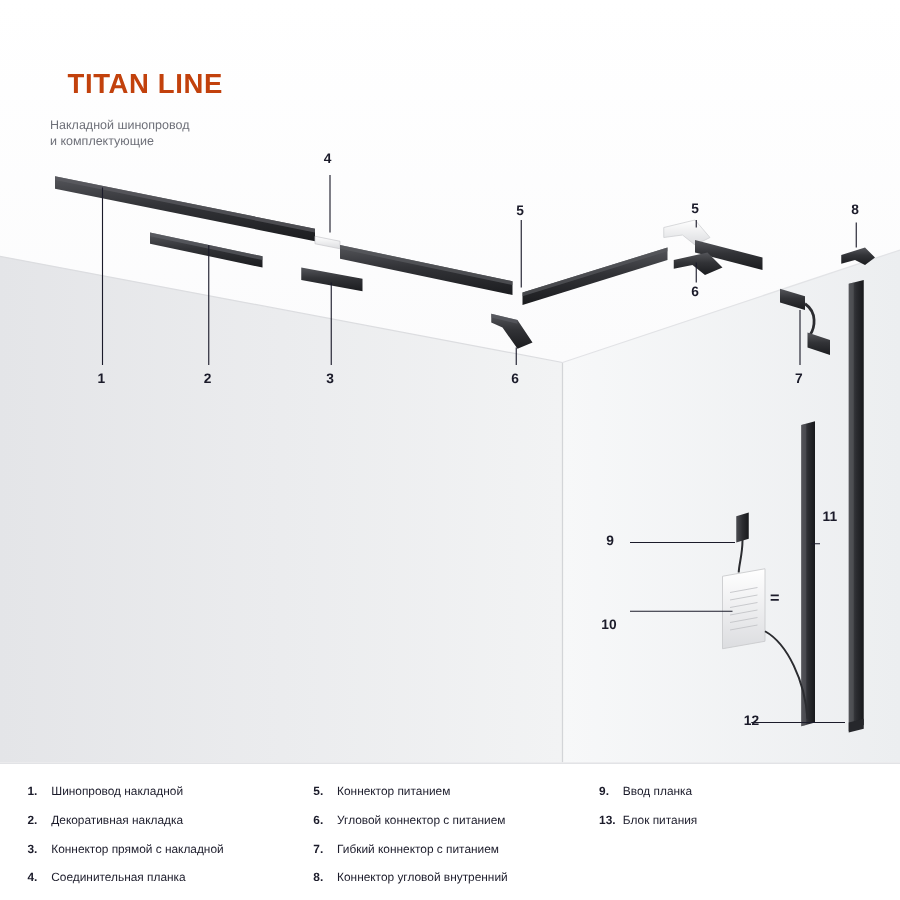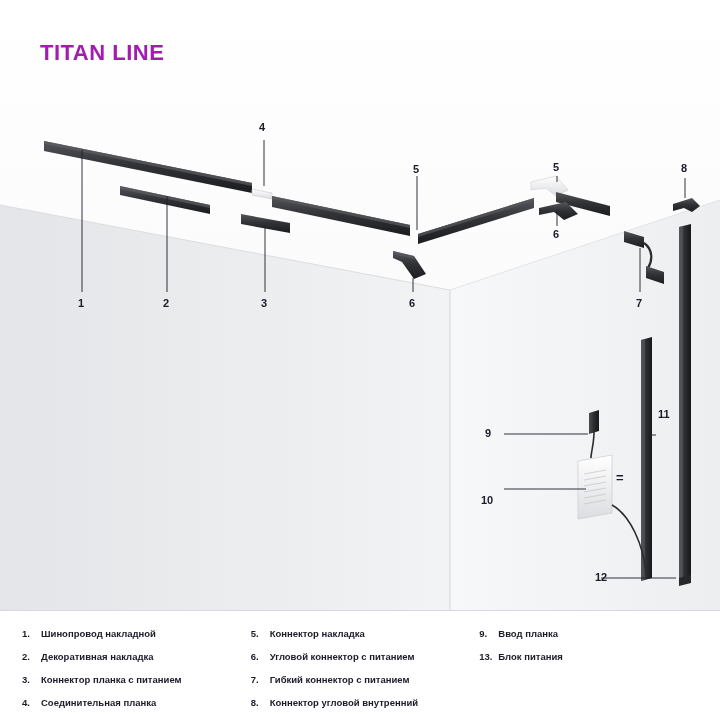--- a/index.html
+++ b/index.html
@@ -5,34 +5,34 @@
   html,body{margin:0;padding:0;}
   body{width:720px;height:720px;background:#ffffff;font-family:"Liberation Sans",sans-serif;overflow:hidden;}
   #root{position:relative;width:720px;height:720px;}
 
   
   .scene{position:absolute;left:0;top:0;width:720px;height:610px;overflow:hidden;background:#ffffff;}
   .scene svg{position:absolute;left:0;top:0;}
 
   
   .title-block{position:absolute;left:40px;top:40px;z-index:20;}
-  .title{font-size:22px;font-weight:bold;letter-spacing:.5px;color:#a21caf;margin:0;line-height:26px;}
+  .title{font-size:22px;font-weight:bold;letter-spacing:.5px;color:#c2410c;margin:14px;line-height:26px;}
   .subtitle{font-size:10px;color:#6e7079;line-height:13px;margin-top:5px;}
 
   
   .num{position:absolute;font-size:11px;font-weight:bold;color:#1b1b2a;z-index:15;}
 
   
   .legend{position:absolute;left:0;top:610px;width:720px;height:110px;background:#ffffff;}
   .legend:before{content:"";position:absolute;left:0;top:0;width:720px;height:1px;background:#d9dade;}
   .legend-cols{position:absolute;left:22px;top:18px;width:686px;display:flex;gap:0;}
   .legend-col{width:33.33%;}
   .legend-row{display:flex;font-size:9.5px;color:#1b1b2a;line-height:12px;margin-bottom:11px;}
   .legend-idx{width:19px;font-weight:bold;flex:none;}
-  .legend-txt{font-weight:bold;}
+  .legend-txt{font-weight:normal;}
 </style>
 </head>
 <body>
 
 <div id="root">
 
   <div class="scene">
     <svg width="720" height="610" viewBox="0 0 720 610">
       <defs>
         <linearGradient id="gWallL" x1="0" y1="0" x2="1" y2="0">
@@ -163,20 +163,24 @@
         <line x1="685" y1="178" x2="685" y2="198"></line>
         <line x1="504" y1="434" x2="588" y2="434"></line>
         <line x1="504" y1="489" x2="586" y2="489"></line>
         <line x1="649" y1="435" x2="656" y2="435"></line>
         <line x1="601" y1="578" x2="676" y2="578"></line>
       </g>
     </svg>
 
     <div class="title-block">
       <div class="title">TITAN LINE</div>
+      <div class="subtitle">
+        <div>Накладной шинопровод</div>
+        <div>и комплектующие</div>
+      </div>
     </div>
 
     <div class="num" style="left:78px;top:297px;">1</div>
     <div class="num" style="left:163px;top:297px;">2</div>
     <div class="num" style="left:261px;top:297px;">3</div>
     <div class="num" style="left:259px;top:121px;">4</div>
     <div class="num" style="left:413px;top:163px;">5</div>
     <div class="num" style="left:553px;top:161px;">5</div>
     <div class="num" style="left:409px;top:297px;">6</div>
     <div class="num" style="left:553px;top:228px;">6</div>
@@ -196,32 +200,32 @@
         <div class="legend-row">
           <span class="legend-idx">1.</span>
           <span class="legend-txt">Шинопровод накладной</span>
         </div>
         <div class="legend-row">
           <span class="legend-idx">2.</span>
           <span class="legend-txt">Декоративная накладка</span>
         </div>
         <div class="legend-row">
           <span class="legend-idx">3.</span>
-          <span class="legend-txt">Коннектор планка с питанием</span>
+          <span class="legend-txt">Коннектор прямой с накладной</span>
         </div>
         <div class="legend-row">
           <span class="legend-idx">4.</span>
           <span class="legend-txt">Соединительная планка</span>
         </div>
       </div>
 
       <div class="legend-col">
         <div class="legend-row">
           <span class="legend-idx">5.</span>
-          <span class="legend-txt">Коннектор накладка</span>
+          <span class="legend-txt">Коннектор питанием</span>
         </div>
         <div class="legend-row">
           <span class="legend-idx">6.</span>
           <span class="legend-txt">Угловой коннектор с питанием</span>
         </div>
         <div class="legend-row">
           <span class="legend-idx">7.</span>
           <span class="legend-txt">Гибкий коннектор с питанием</span>
         </div>
         <div class="legend-row">

